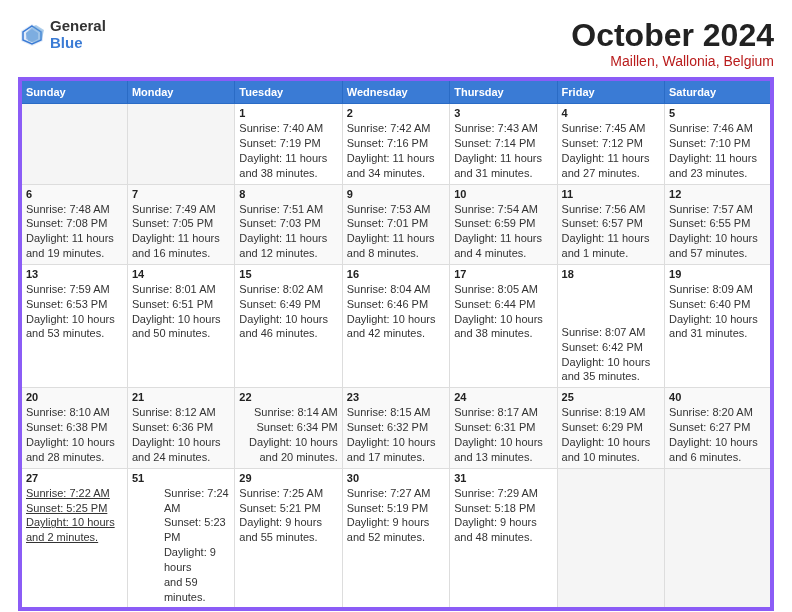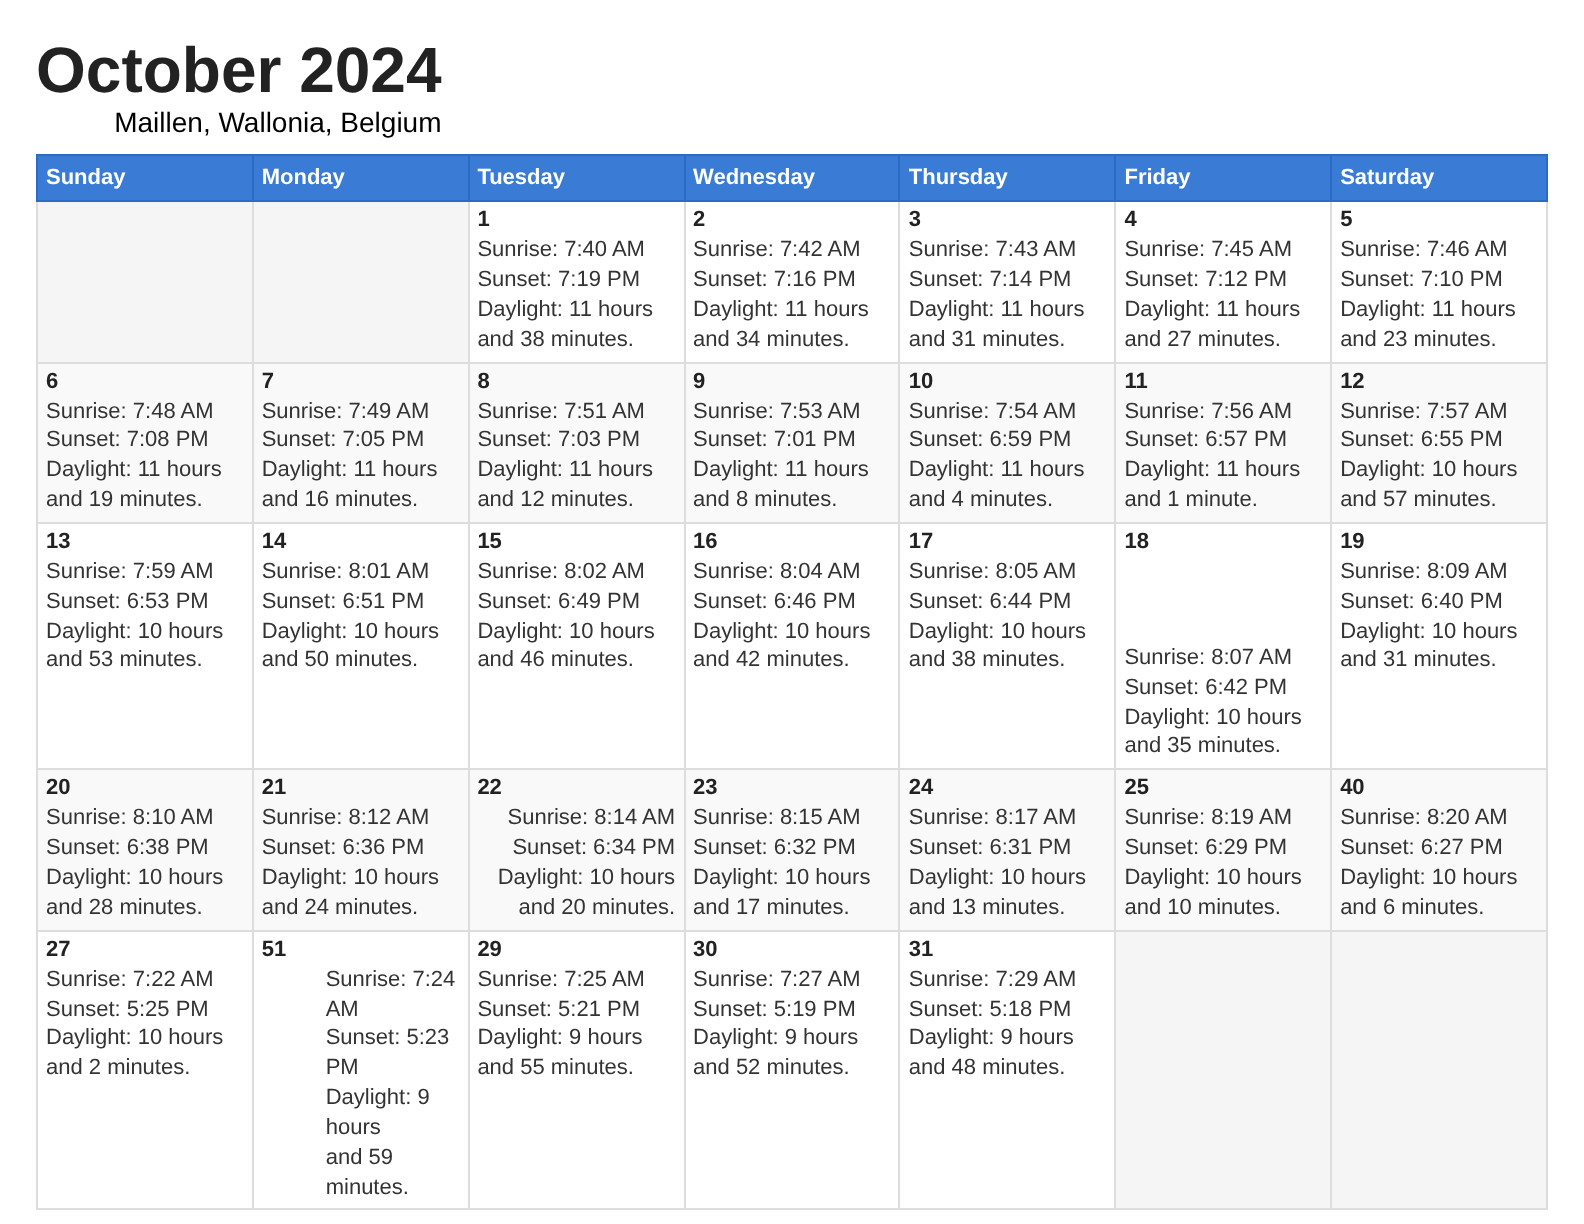--- a/index.html
+++ b/index.html
@@ -52,25 +52,25 @@
     }
     .cal-title {
       font-size: 32px;
       font-weight: bold;
       color: #222;
       line-height: 1.1;
       text-align: center;
     }
     .cal-subtitle {
       font-size: 14px;
-      color: #000000;
+      color: #b91c1c;
     }
     .calendar {
       flex: 1;
-      border: 1px solid #8b5cf6;
+      border: 4px solid #8b5cf6;
       border-collapse: collapse;
       width: 100%;
       table-layout: fixed;
       font-size: 10px;
     }
     .calendar th {
       background: #3a7bd5;
       color: #fff;
       padding: 5px 4px;
       text-align: left;
@@ -106,20 +106,32 @@
     table {
       width: 100%;
       border-collapse: collapse;
     }
   </style>
 </head>
 <body>
 
 <div class="page">
   <div class="header">
+    <div class="logo">
+      <svg class="logo-icon" viewBox="0 0 28 28">
+        <polygon points="14,3 25,10 25,20 14,25 3,20 3,10" fill="#3a7bd5" opacity="0.15"></polygon>
+        <polygon points="14,5 23,11 23,19 14,23 5,19 5,11" fill="none" stroke="#3a7bd5" stroke-width="1.5"></polygon>
+        <polygon points="14,8 20,12 20,18 14,21 8,18 8,12" fill="#3a7bd5" opacity="0.4"></polygon>
+        <polygon points="18,4 26,9 24,18 16,22 10,20 8,12 14,6" fill="#5b9bd5" opacity="0.5"></polygon>
+      </svg>
+      <div class="logo-text">
+        <span class="logo-general">General</span>
+        <span class="logo-blue">Blue</span>
+      </div>
+    </div>
     <div class="title-block">
       <div class="cal-title">October 2024</div>
       <div class="cal-subtitle">Maillen, Wallonia, Belgium</div>
     </div>
   </div>
 
   <table class="calendar">
     <thead>
       <tr>
         <th>Sunday</th>
@@ -320,21 +332,21 @@
             <span class="day-num">40</span>
             <div class="day-info" style="white-space: pre-line;">Sunrise: 8:20 AM
 Sunset: 6:27 PM
 Daylight: 10 hours
 and 6 minutes.</div>
           </td>
         </tr>
         <tr>
           <td>
             <span class="day-num">27</span>
-            <div class="day-info" style="white-space: pre-line;">Sunrise: 7:22 AM
+            <div class="day-info" style="white-space: pre-line; text-decoration: underline;">Sunrise: 7:22 AM
 Sunset: 5:25 PM
 Daylight: 10 hours
 and 2 minutes.</div>
           </td>
           <td>
             <span class="day-num">51</span>
             <div class="day-info" style="white-space: pre-line; margin-left: 32px;">Sunrise: 7:24 AM
 Sunset: 5:23 PM
 Daylight: 9 hours
 and 59 minutes.</div>

